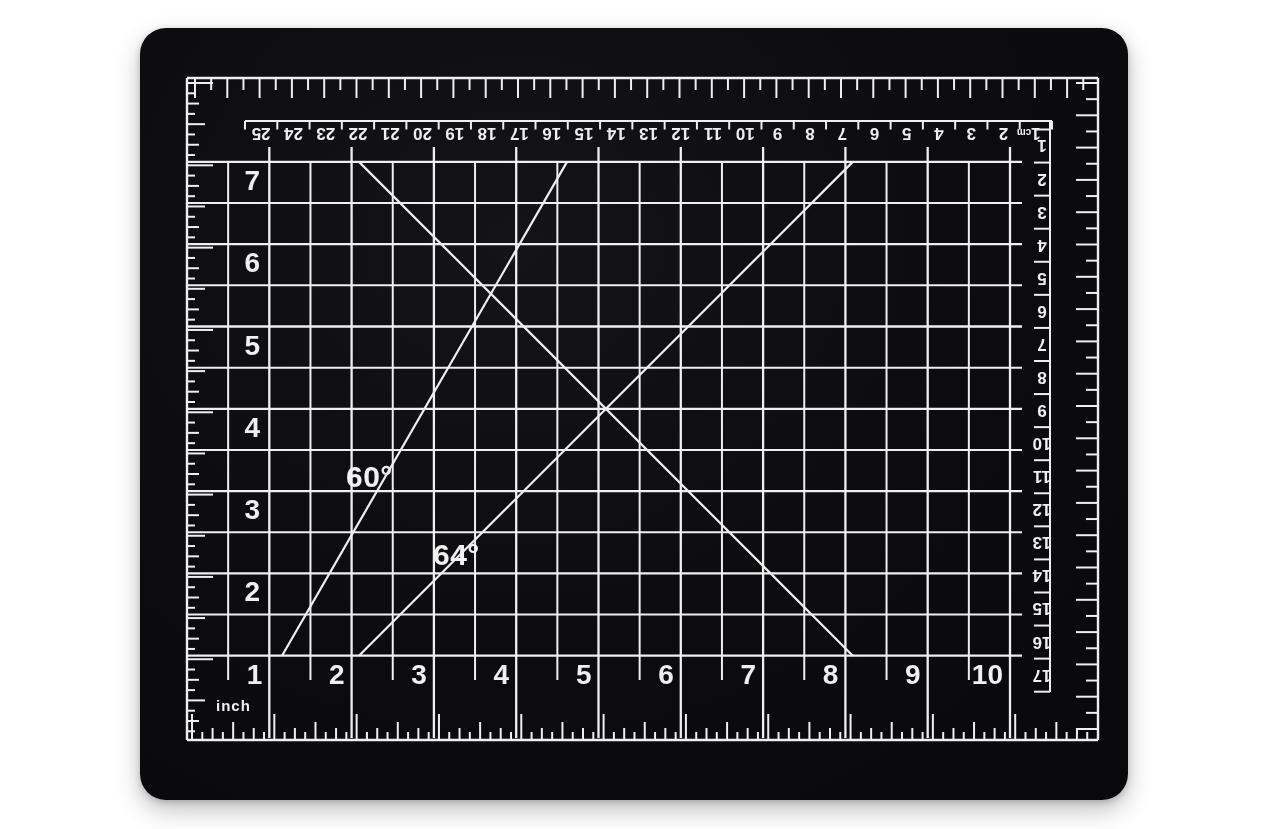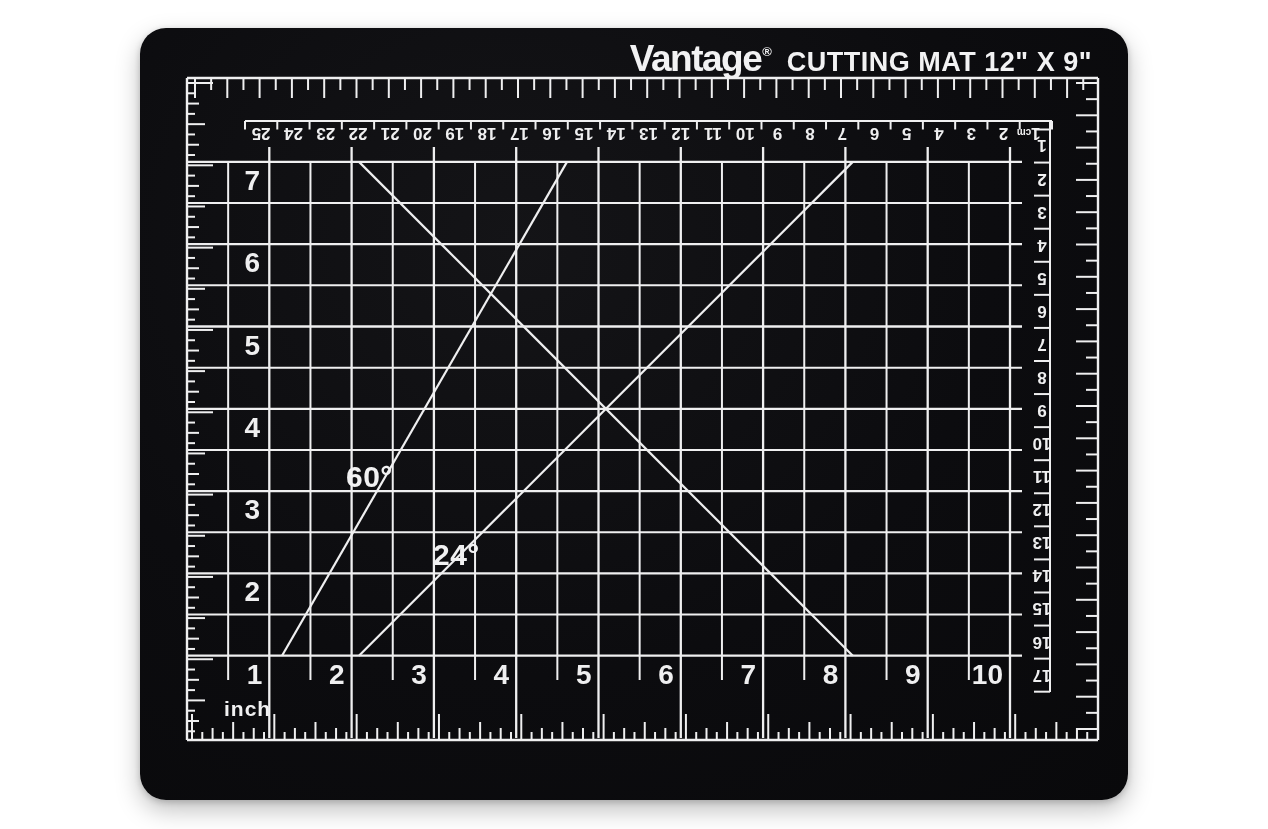--- a/index.html
+++ b/index.html
@@ -18,21 +18,21 @@
   .logo{
     position:absolute;top:10px;right:36px;
     display:flex;align-items:baseline;white-space:nowrap;color:#f2f2f3;
   }
   .brand{font-size:37px;font-weight:bold;letter-spacing:-1.5px;}
   .reg{font-size:13px;font-weight:bold;position:relative;top:-15px;margin-left:1px;}
   .prodtitle{font-size:27px;font-weight:bold;letter-spacing:0.5px;margin-left:15px;}
   .angle{position:absolute;color:#f1f1f2;font-weight:bold;font-size:30px;letter-spacing:0.5px;}
   .angle-60{left:206px;top:432px;}
   .angle-45{left:293px;top:510px;}
-  .inchlbl{position:absolute;left:84px;top:669px;color:#f1f1f2;font-weight:bold;font-size:21px;letter-spacing:1px;}
+  .inchlbl{position:absolute;left:76px;top:669px;color:#f1f1f2;font-weight:bold;font-size:15px;letter-spacing:1px;}
   svg text{font-family:"Liberation Sans",sans-serif;font-weight:bold;}
 </style>
 </head>
 <body>
 
 <div class="scene">
   <div class="mat">
 
     <svg id="marks" class="marks" width="988" height="772" viewBox="0 0 988 772">
         <g>
@@ -448,23 +448,18 @@
         <g>
           <text x="120" y="161.89999999999998" font-size="28" fill="#efeff0" text-anchor="end">7</text>
           <text x="120" y="244.20000000000005" font-size="28" fill="#efeff0" text-anchor="end">6</text>
           <text x="120" y="326.5" font-size="28" fill="#efeff0" text-anchor="end">5</text>
           <text x="120" y="408.8" font-size="28" fill="#efeff0" text-anchor="end">4</text>
           <text x="120" y="491.1" font-size="28" fill="#efeff0" text-anchor="end">3</text>
           <text x="120" y="573.4" font-size="28" fill="#efeff0" text-anchor="end">2</text>
         </g>
       </svg>
 
-    <div class="logo">
-      <span class="brand">Vantage</span>
-        <span class="reg">®</span>
-      <span class="prodtitle">CUTTING MAT 12" X 9"</span>
-    </div>
 
     <span class="angle angle-60">60°</span>
-    <span class="angle angle-45">24°</span>
+    <span class="angle angle-45">64°</span>
     <span class="inchlbl">inch</span>
   </div>
 </div>
 
 </body></html>

